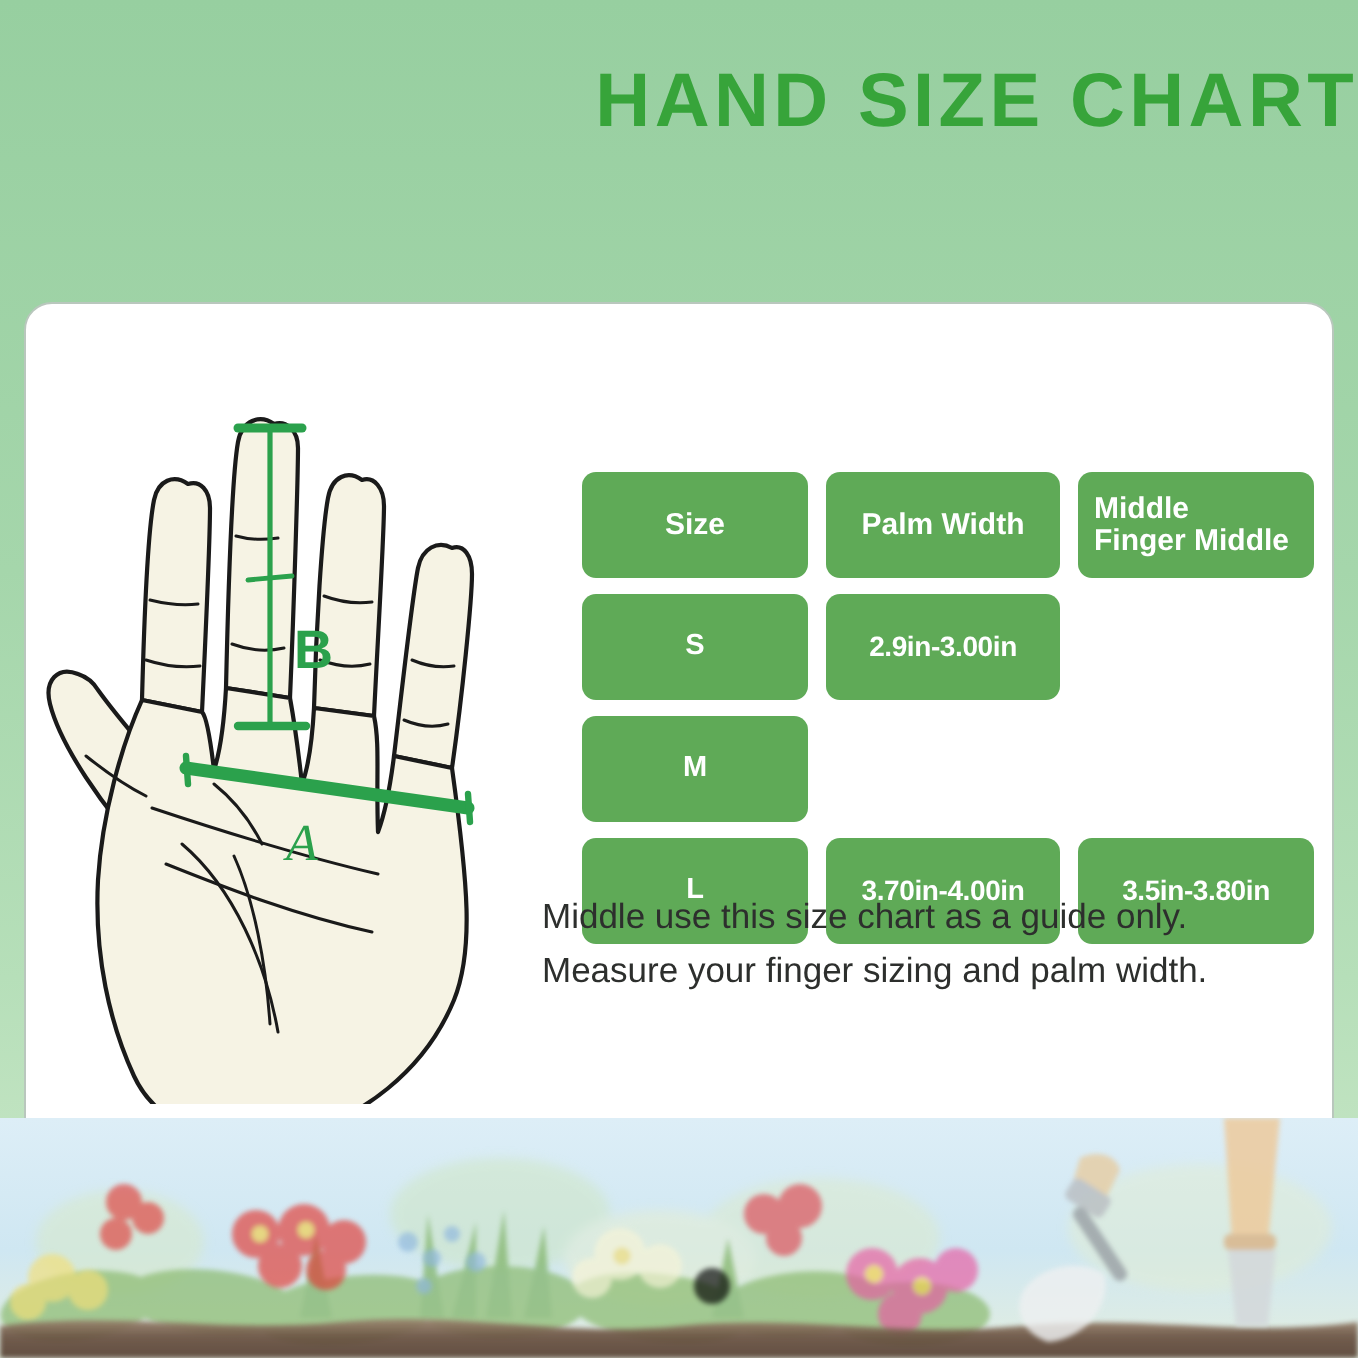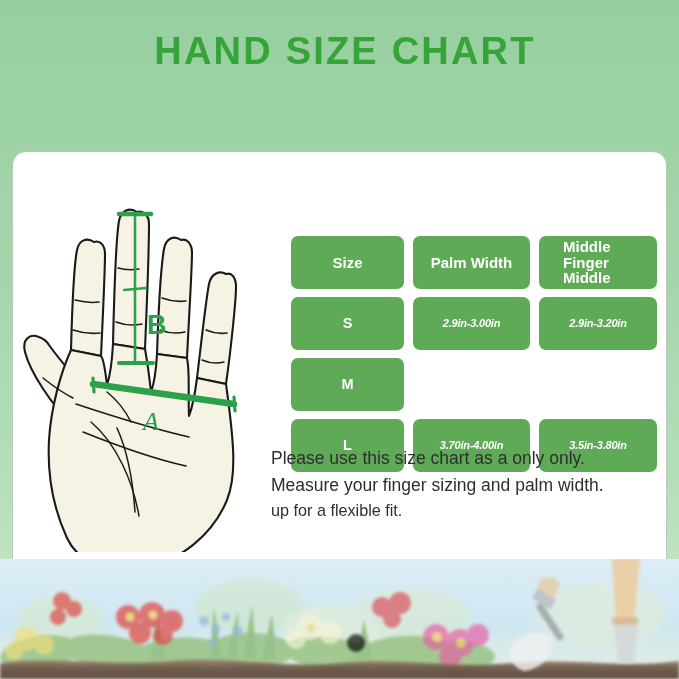--- a/index.html
+++ b/index.html
@@ -17,21 +17,21 @@
     height: 679px;
     background: linear-gradient(180deg, #97cfa0 0%, #a5d6ab 42%, #b6dfb9 72%, #cfe9cc 100%);
     overflow: hidden;
   }
 
   
   .title {
     position: absolute;
     left: 0; right: 0;
     top: 30px;
-    text-align: center;
+    text-align: right;
     font-size: 38px;
     font-weight: bold;
     letter-spacing: 2.2px;
     color: #37a43a;
     font-family: "Liberation Sans", sans-serif;
     padding-left: 11px;
   }
 
   
   .card {
@@ -82,29 +82,28 @@
     padding: 2px 4px;
   }
   .col-size  { width: 113px; }
   .col-palm  { width: 117px; }
   .col-mid   { width: 118px; }
 
   .trow.header .tcell { font-size: 15px; }
   .trow.header .col-mid {
     justify-content: flex-start;
     text-align: left;
-    padding-left: 24px;
+    padding-left: 8px;
   }
   .trow.header .col-mid span { display: block; }
 
   .trow.data .col-palm,
   .trow.data .col-mid {
-    font-size: 11px;
+    font-size: 14px;
     letter-spacing: -0.2px;
-    font-style: italic;
   }
 
   
   .notes {
     position: absolute;
     left: 258px;
     top: 293px;
     width: 400px;
     color: #2d2f2d;
   }
@@ -196,39 +195,37 @@
           <div>
             <span>Middle</span>
             <span>Finger Middle</span>
           </div>
         </div>
       </div>
 
       <div class="trow data">
         <div class="tcell col-size">S</div>
         <div class="tcell col-palm">2.9in-3.00in</div>
-        <div class="tcell col-mid">2.9in-3.20in</div>
       </div>
 
       <div class="trow data">
         <div class="tcell col-size">M</div>
       </div>
 
       <div class="trow data">
         <div class="tcell col-size">L</div>
         <div class="tcell col-palm">3.70in-4.00in</div>
         <div class="tcell col-mid">3.5in-3.80in</div>
       </div>
 
     </div>
 
     <div class="notes">
-      <div class="note-line">Please use this size chart as a only only.</div>
+      <div class="note-line">Middle use this size chart as a guide only.</div>
       <div class="note-line">Measure your finger sizing and palm width.</div>
-      <div class="note-line small">up for a flexible fit.</div>
     </div>
 
   </div>
 
   <div class="garden">
     <svg viewBox="0 0 679 120" preserveAspectRatio="none" xmlns="http://www.w3.org/2000/svg">
       <defs>
         <linearGradient id="skyg" x1="0" y1="0" x2="0" y2="1">
           <stop offset="0%" stop-color="#ddeef7"></stop>
           <stop offset="55%" stop-color="#cfe7f2"></stop>

